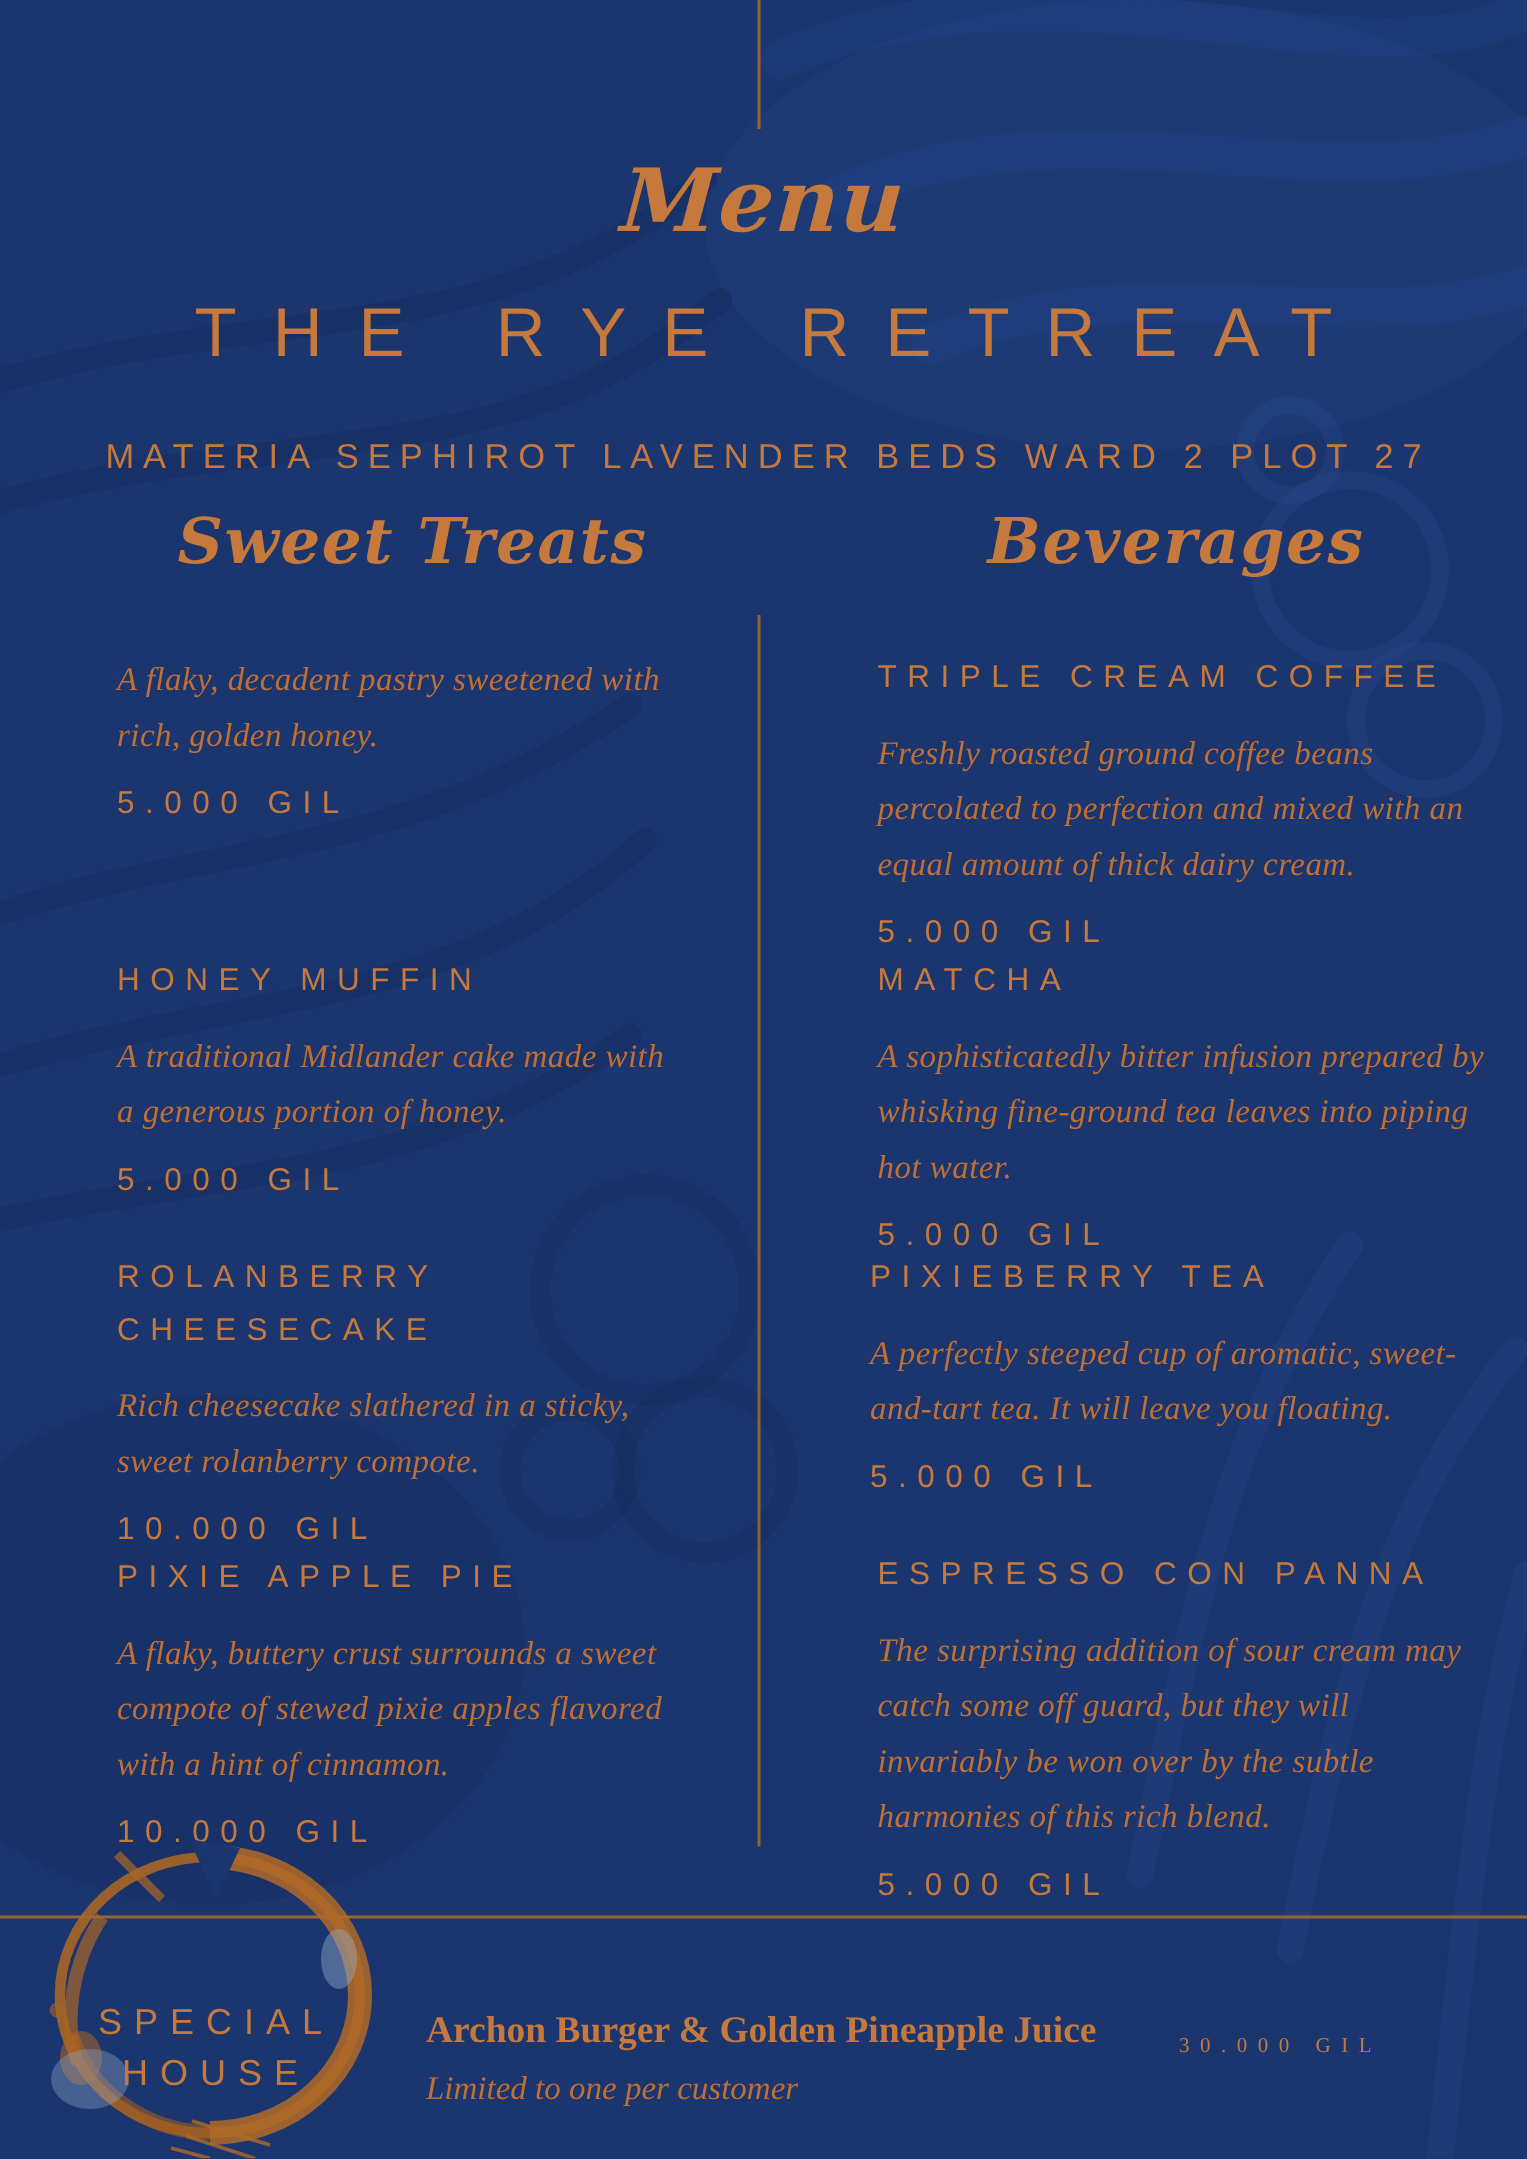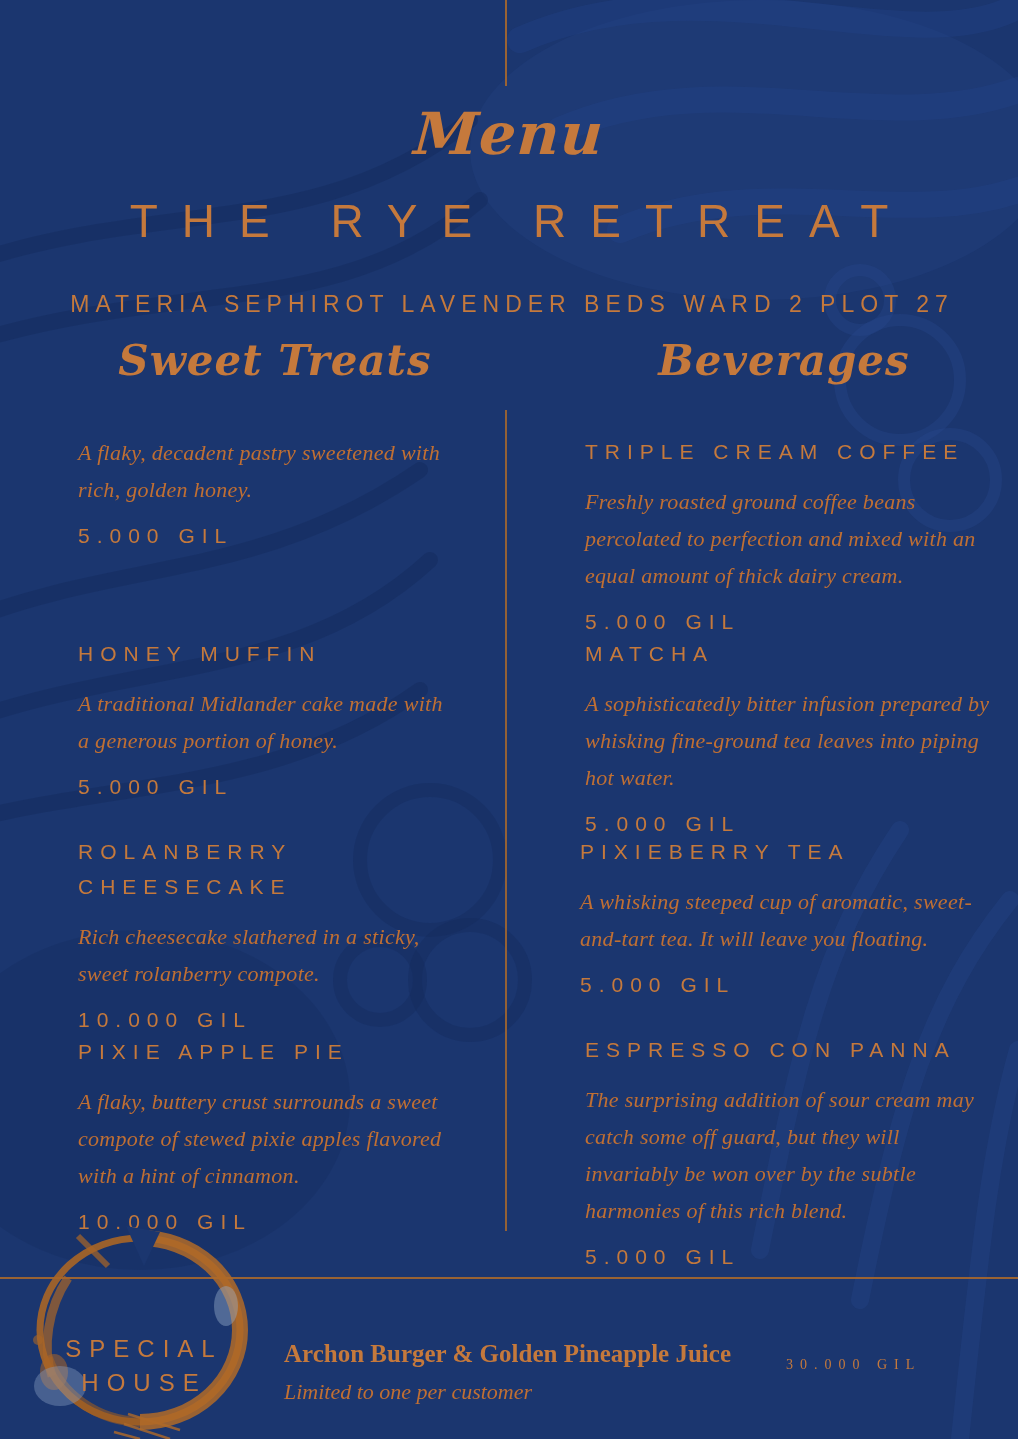--- a/index.html
+++ b/index.html
@@ -140,21 +140,21 @@
 </article>
 
 <article class="abs menu-item" style="left:585px;top:636px;width:412px;">
   <h3>MATCHA</h3>
   <p>A sophisticatedly bitter infusion prepared by whisking fine-ground tea leaves into piping hot water.</p>
   <div class="price">5.000 GIL</div>
 </article>
 
 <article class="abs menu-item" style="left:580px;top:834px;width:412px;">
   <h3>PIXIEBERRY TEA</h3>
-  <p>A whisking steeped cup of aromatic, sweet-and-tart tea. It will leave you floating.</p>
+  <p>A perfectly steeped cup of aromatic, sweet-and-tart tea. It will leave you floating.</p>
   <div class="price">5.000 GIL</div>
 </article>
 
 <article class="abs menu-item" style="left:585px;top:1032px;width:412px;">
   <h3>ESPRESSO CON PANNA</h3>
   <p>The surprising addition of sour cream may catch some off guard, but they will invariably be won over by the subtle harmonies of this rich blend.</p>
   <div class="price">5.000 GIL</div>
 </article>
 
 <div class="abs bottom-rule"></div>

